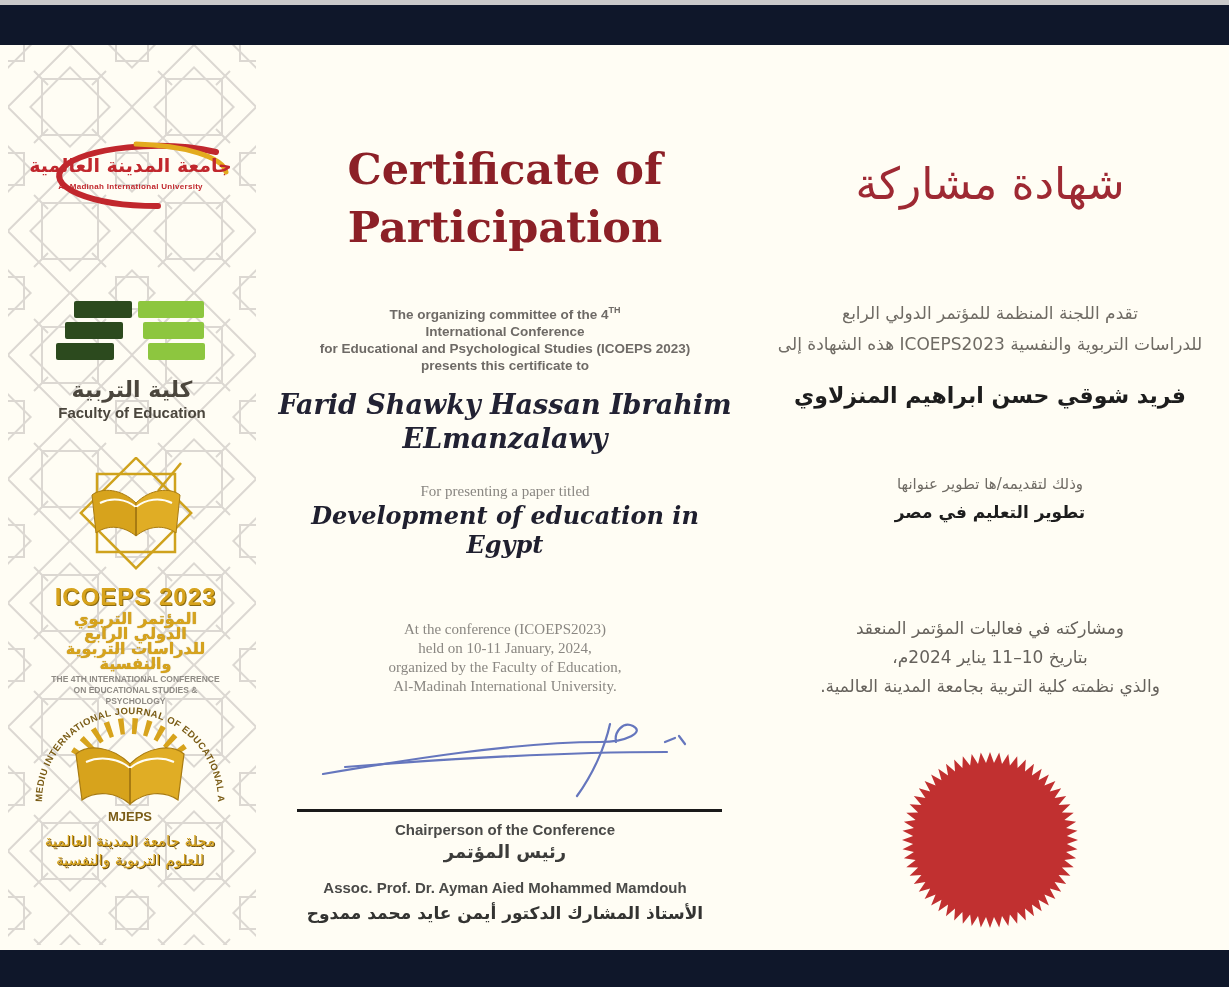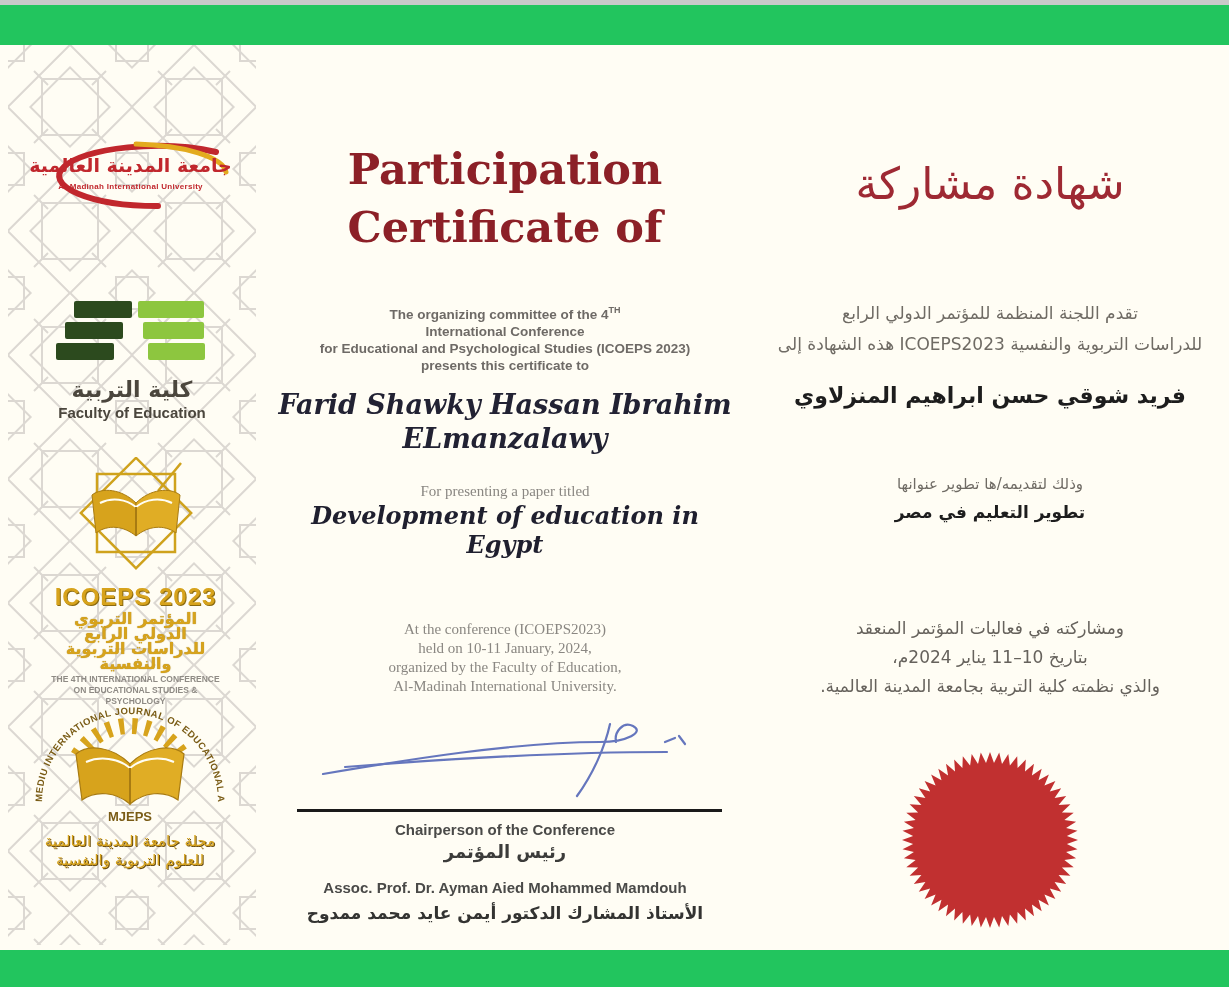--- a/index.html
+++ b/index.html
@@ -1,16 +1,16 @@
 <!DOCTYPE html>
 <html><head>
 <meta charset="utf-8">
 <style>
   html,body{margin:0;padding:0;background:#888;}
-  .page{position:relative;width:1229px;height:987px;background:#22c55e;overflow:hidden;
+  .page{position:relative;width:1229px;height:987px;background:#0f172a;overflow:hidden;
         font-family:"Liberation Sans",sans-serif;}
   .top-edge{position:absolute;top:0;left:0;width:1229px;height:5px;background:#c9c9c9;}
   .paper{position:absolute;left:0;top:45px;width:1229px;height:905px;background:#fffdf4;}
 
   
   .pattern-strip{position:absolute;left:8px;top:0;width:248px;height:900px;}
   .pattern-strip>svg.lattice{position:absolute;left:0;top:0;}
 
   .logo-university{position:absolute;left:10px;top:85px;width:225px;height:92px;}
   .logo-university .swoosh{position:absolute;left:0;top:0;}
@@ -183,22 +183,22 @@
         </svg>
         <div class="mjeps-ar">
           <div>مجلة جامعة المدينة العالمية</div>
           <div>للعلوم التربوية والنفسية</div>
         </div>
       </div>
     </div>
 
     <div class="col-en">
       <div class="cert-title">
+        <div>Certificate of</div>
         <div>Participation</div>
-        <div>Certificate of</div>
       </div>
 
       <div class="committee">
         <div><span>The organizing committee of the 4</span><sup>TH</sup></div>
         <div>International Conference</div>
         <div>for Educational and Psychological Studies (ICOEPS 2023)</div>
         <div>presents this certificate to</div>
       </div>
 
       <div class="recipient">

